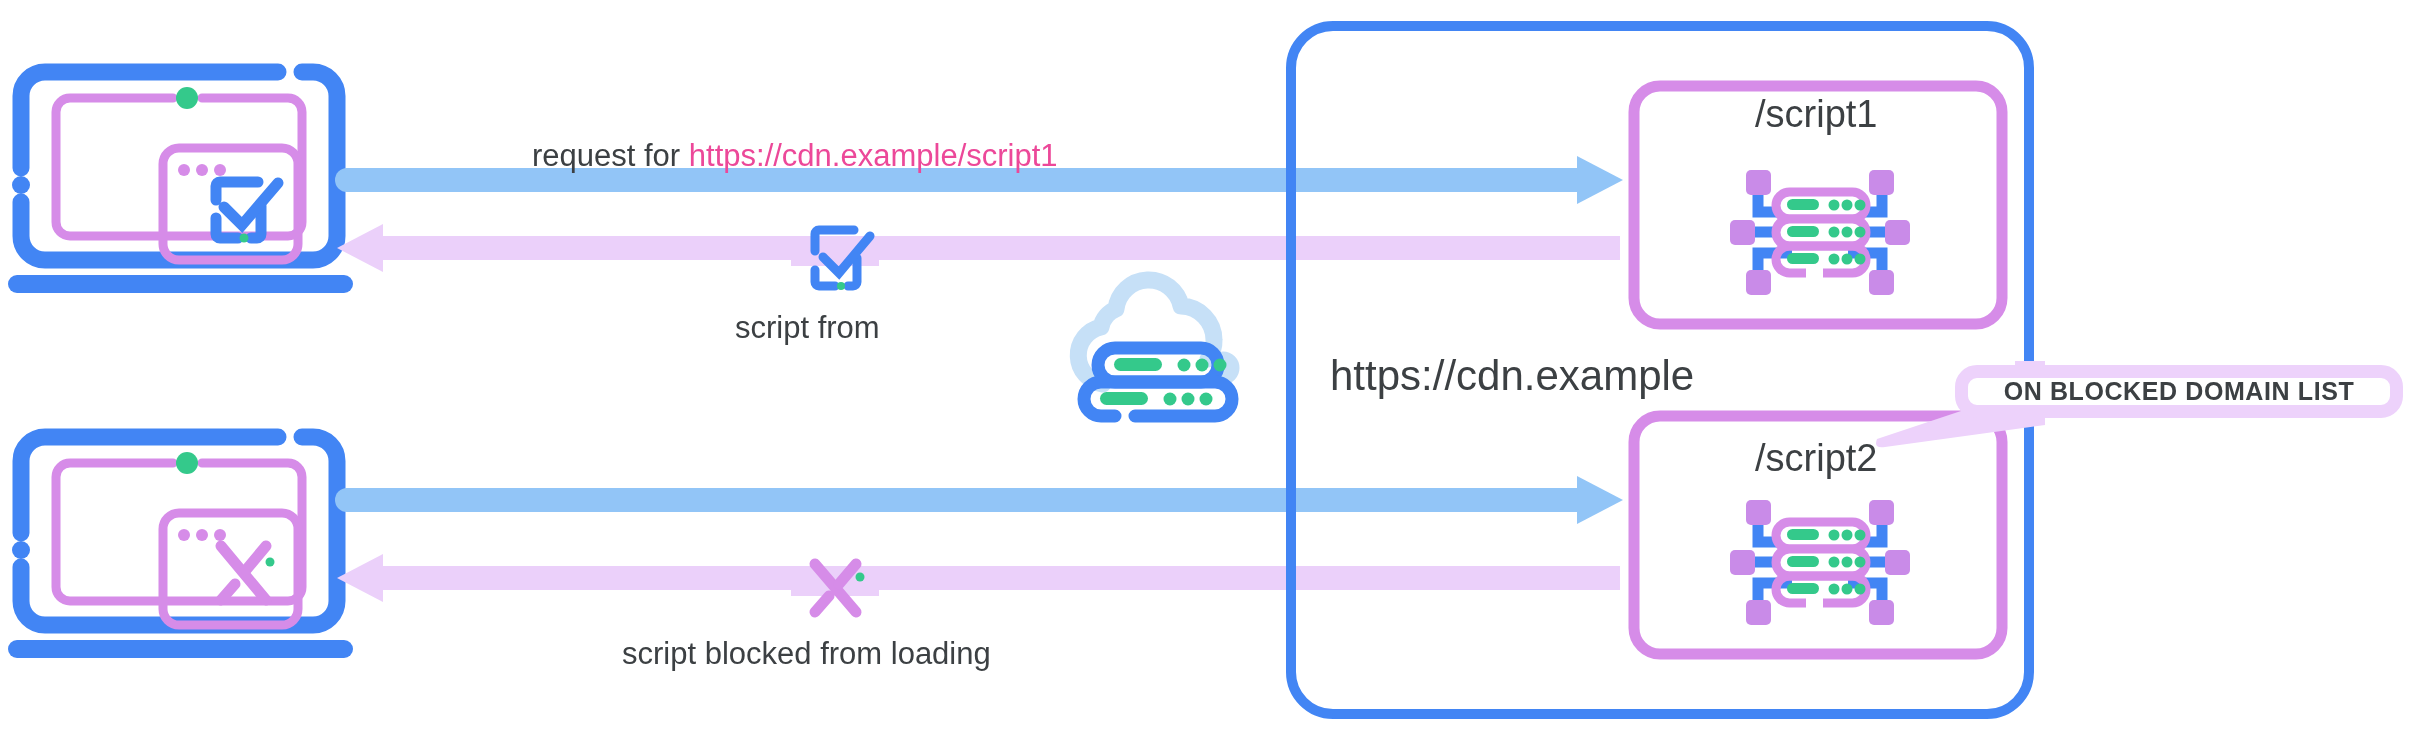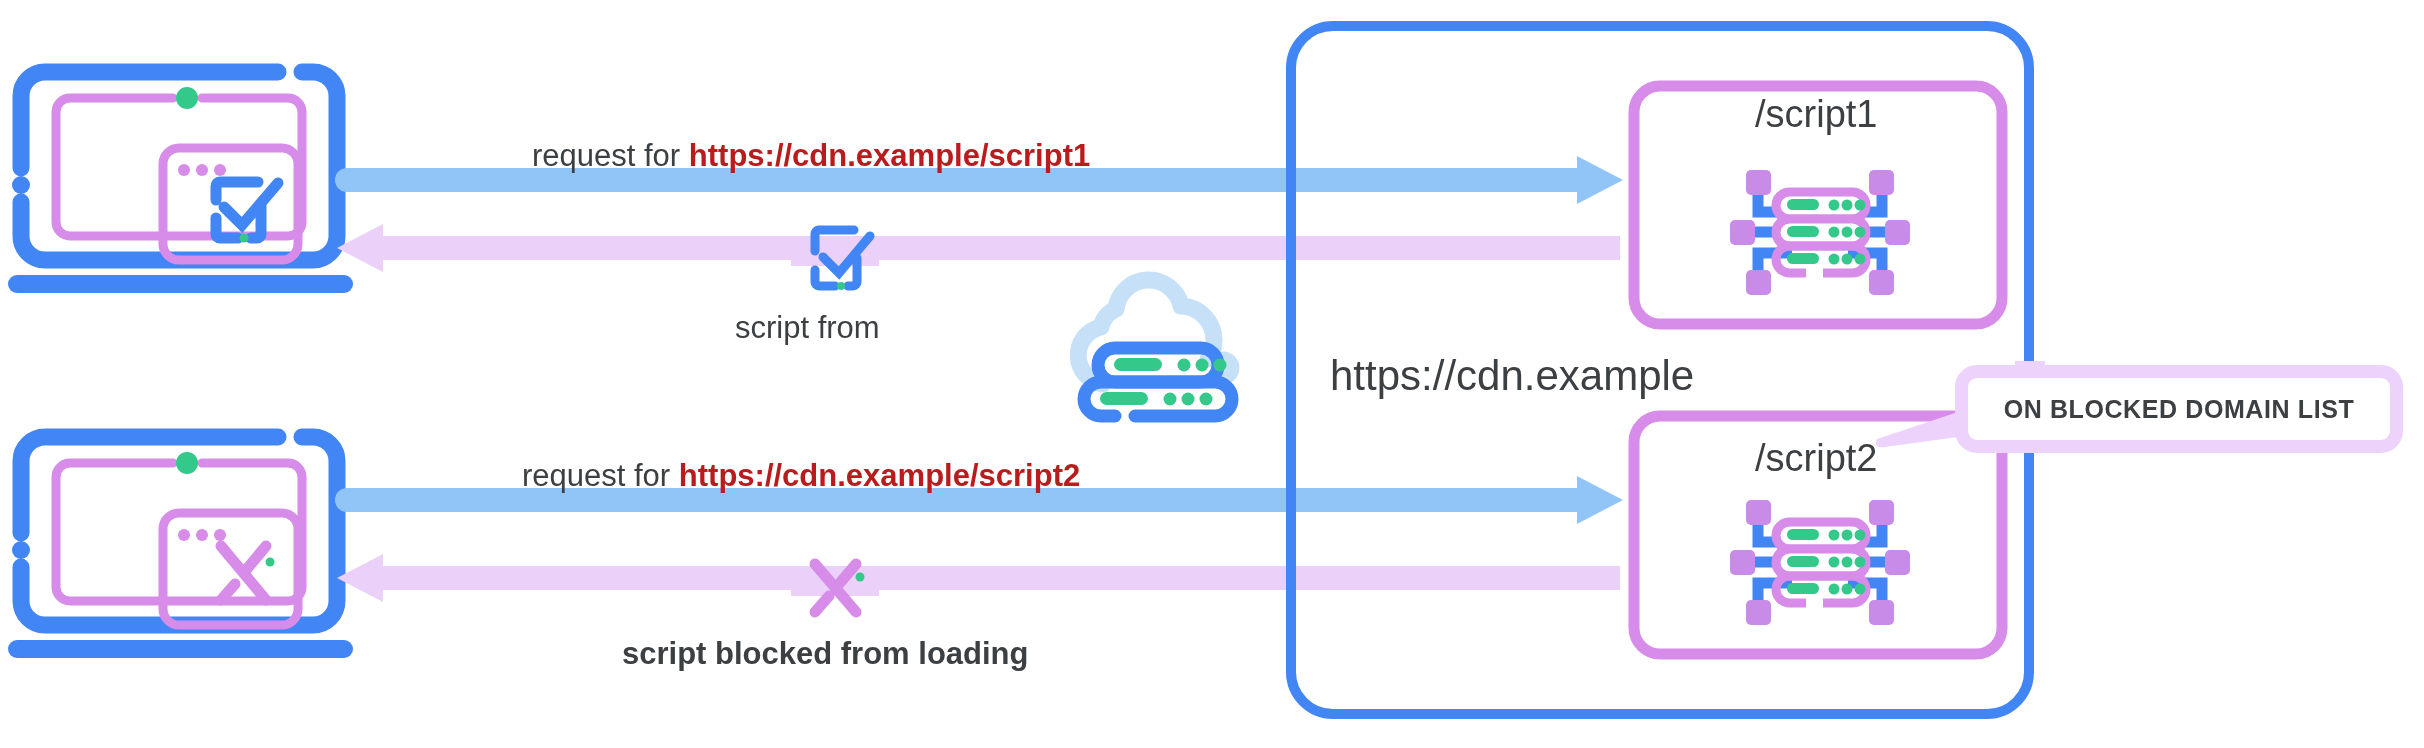--- a/index.html
+++ b/index.html
@@ -15,21 +15,21 @@
     background:#ffffff;
     overflow:hidden;
   }
   .lbl{
     position:absolute;
     color:#3c4043;
     white-space:nowrap;
     line-height:1;
   }
   .lbl-req{font-size:31px;font-weight:400;}
-  .lbl-req b{font-weight:700;color:#b91c1c;}
+  .lbl-req b{font-weight:400;color:#ec4899;}
   .lbl-sub{font-size:31px;font-weight:400;color:#3c4043;}
   .lbl-cdn{font-size:42px;font-weight:400;color:#3c4043;}
   .lbl-script{font-size:38px;font-weight:400;color:#3c4043;}
   .callout-text{
     font-size:25px;
     font-weight:700;
     letter-spacing:.6px;
     color:#3c4043;
     white-space:nowrap;
   }
@@ -156,37 +156,34 @@
         <path d="M20 52 V64 A4 4 0 0 0 24 68 H40"></path>
         <path d="M62 40 V64 A4 4 0 0 1 58 68 H53"></path>
         <path d="M28 39 l16 16 l31 -37"></path>
       </g>
       <circle cx="46" cy="68" r="4" fill="#34C98B"></circle>
     </svg>
   </div>
 
   <div class="lbl lbl-sub" style="left:735px;top:312px;">script from</div>
 
-  <div class="lbl lbl-req" style="left:522px;top:460px;">
-    <span>request for </span><b>https://cdn.example/script2</b>
-  </div>
 
   <div class="svgwrap" style="left:795px;top:548px;">
     <svg width="80" height="80" viewBox="0 0 80 80">
       <rect x="-4" y="26" width="88" height="22" fill="#EBD0FA"></rect>
       <g fill="none" stroke="#D68CE8" stroke-width="11" stroke-linecap="round">
         <path d="M20 16 L61 64"></path>
         <path d="M61 16 L44 36"></path>
         <path d="M34 48 L20 64"></path>
       </g>
       <circle cx="65" cy="29" r="4.5" fill="#34C98B"></circle>
     </svg>
   </div>
 
-  <div class="lbl lbl-sub" style="left:622px;top:638px;font-weight:bold;">script blocked from loading</div>
+  <div class="lbl lbl-sub" style="left:622px;top:638px;">script blocked from loading</div>
 
   <div class="svgwrap" style="left:1068px;top:288px;">
     <svg width="190" height="140" viewBox="0 0 190 140">
 
       <g fill="none" stroke="#C6E0F7" stroke-width="17" stroke-linecap="round" stroke-linejoin="round">
         <path d="M35 96
                  A29 29 0 0 1 33 39
                  A25 25 0 0 1 48 21
                  A33 33 0 0 1 113 18
                  A34 34 0 0 1 146 52
@@ -314,17 +311,17 @@
       </g>
     </svg>
   </div>
 
   <div class="svgwrap" style="left:1855px;top:355px;">
     <svg width="240" height="120" viewBox="0 0 240 120">
       <path d="M160 6 L190 6 L190 70 L30 92 Q18 94 22 84 L160 38 Z" fill="#EDD2FB"></path>
     </svg>
   </div>
 
-  <div class="callout-box" style="left:1955px;top:365px;width:448px;height:88px;text-align:center;">
+  <div class="callout-box" style="left:1955px;top:365px;width:448px;height:53px;text-align:center;">
     <span class="callout-text">ON BLOCKED DOMAIN LIST</span>
   </div>
 
 </div>
 
 </body></html>

